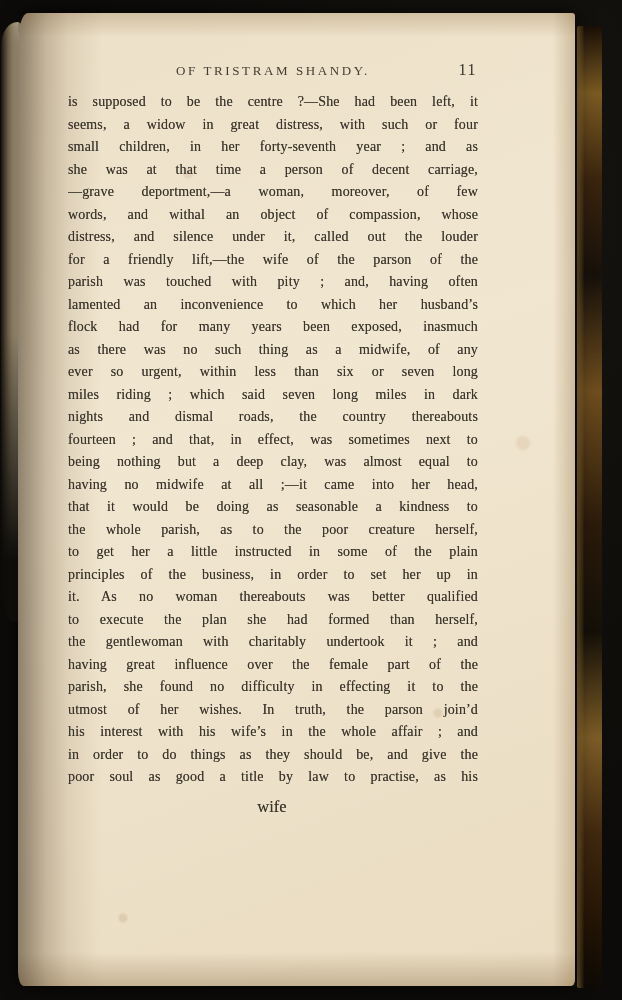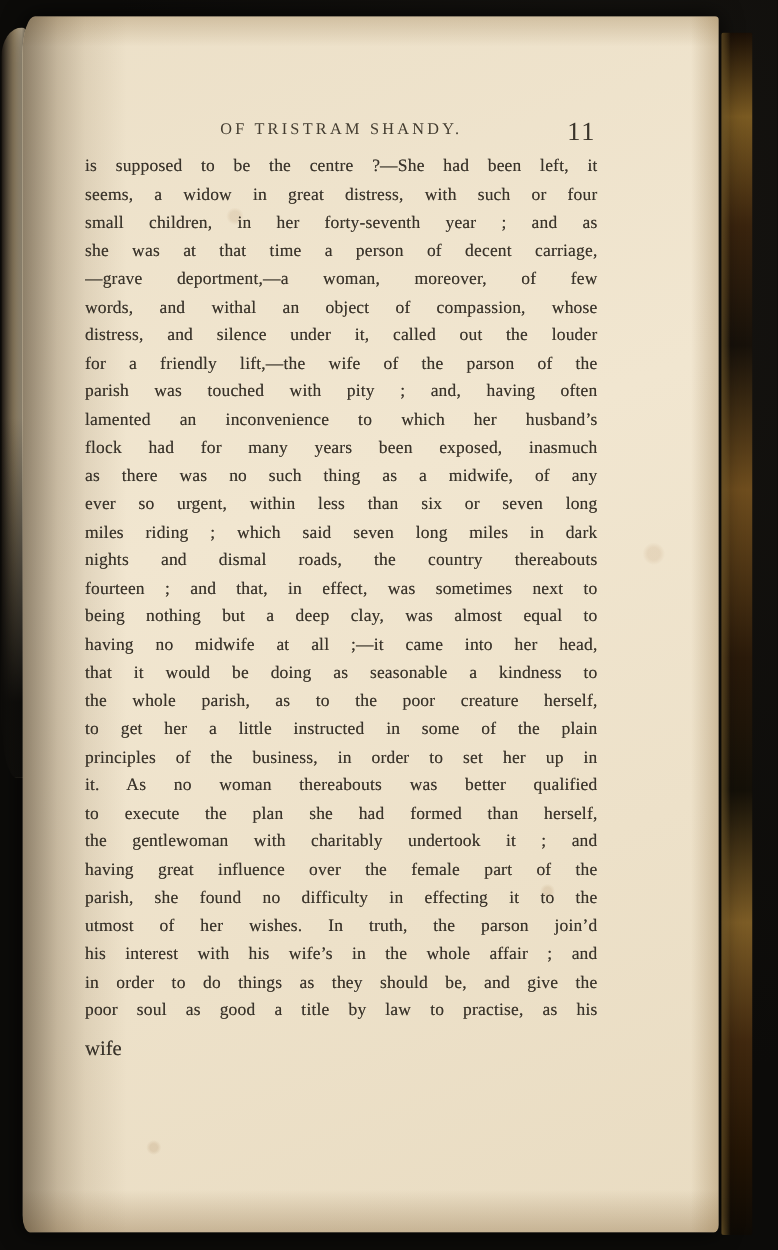--- a/index.html
+++ b/index.html
@@ -45,42 +45,42 @@
       linear-gradient(270deg, rgba(150,120,75,.38), rgba(150,120,75,0) 4%),
       linear-gradient(180deg, rgba(150,120,75,.32), rgba(150,120,75,0) 2.5%),
       linear-gradient(0deg, rgba(140,110,70,.38), rgba(140,110,70,0) 3.5%),
       linear-gradient(160deg, #ece0c8, #f1e6d0 40%, #e9dcc2);
     box-shadow: 0 0 18px rgba(0,0,0,.8);
   }
   .content {
     position: absolute; left: 50px; top: 0; width: 410px;
   }
   .header {
-    position: relative; margin-top: 80px; height: 20px;
+    position: relative; margin-top: 48px; height: 20px;
     color: #433c30;
   }
   .running-title {
     position: absolute; left: 50%; transform: translateX(-50%);
     font-size: 13px; letter-spacing: 2.6px; white-space: nowrap;
     top: 2px;
   }
   .page-number {
     position: absolute; right: 1px; top: 0;
-    font-size: 21px; letter-spacing: 1.5px; color: #3a342b;
+    font-size: 16px; letter-spacing: 1.5px; color: #3a342b;
   }
   .body-text { margin-top: 10px; }
   .text-line {
     height: 22.5px; line-height: 22.5px;
     font-size: 14px; color: #3a342b; letter-spacing: .15px;
     text-align: justify; text-align-last: justify;
     text-shadow: 0 0 .4px rgba(58,52,43,.65);
     white-space: nowrap; overflow: hidden;
   }
   .catchword {
-    margin-top: 7px; text-align: left; padding-right: 2px;
+    margin-top: 7px; text-align: center; padding-right: 2px;
     font-size: 16.5px; line-height: 22px; color: #3a342b;
     text-shadow: 0 0 .4px rgba(58,52,43,.65);
   }
 </style>
 </head>
 <body>
 
 <div class="photo">
   <div class="page-curl"></div>
   <div class="cover-edge"></div>

